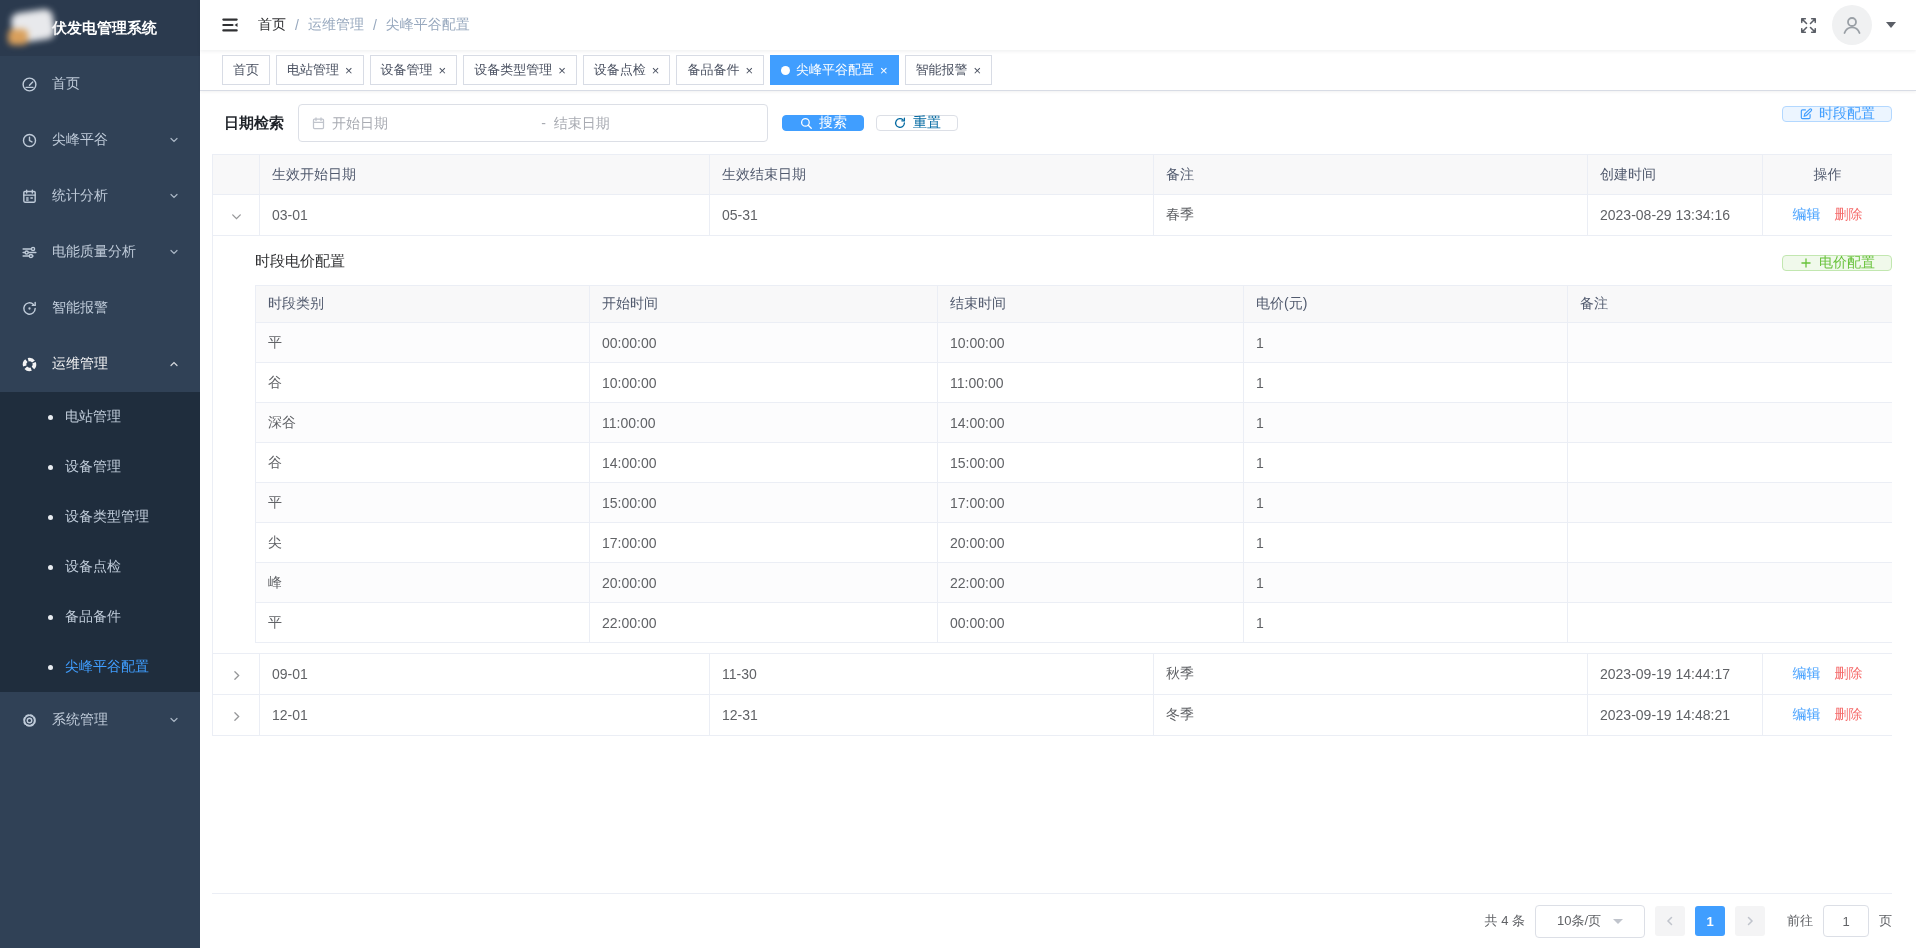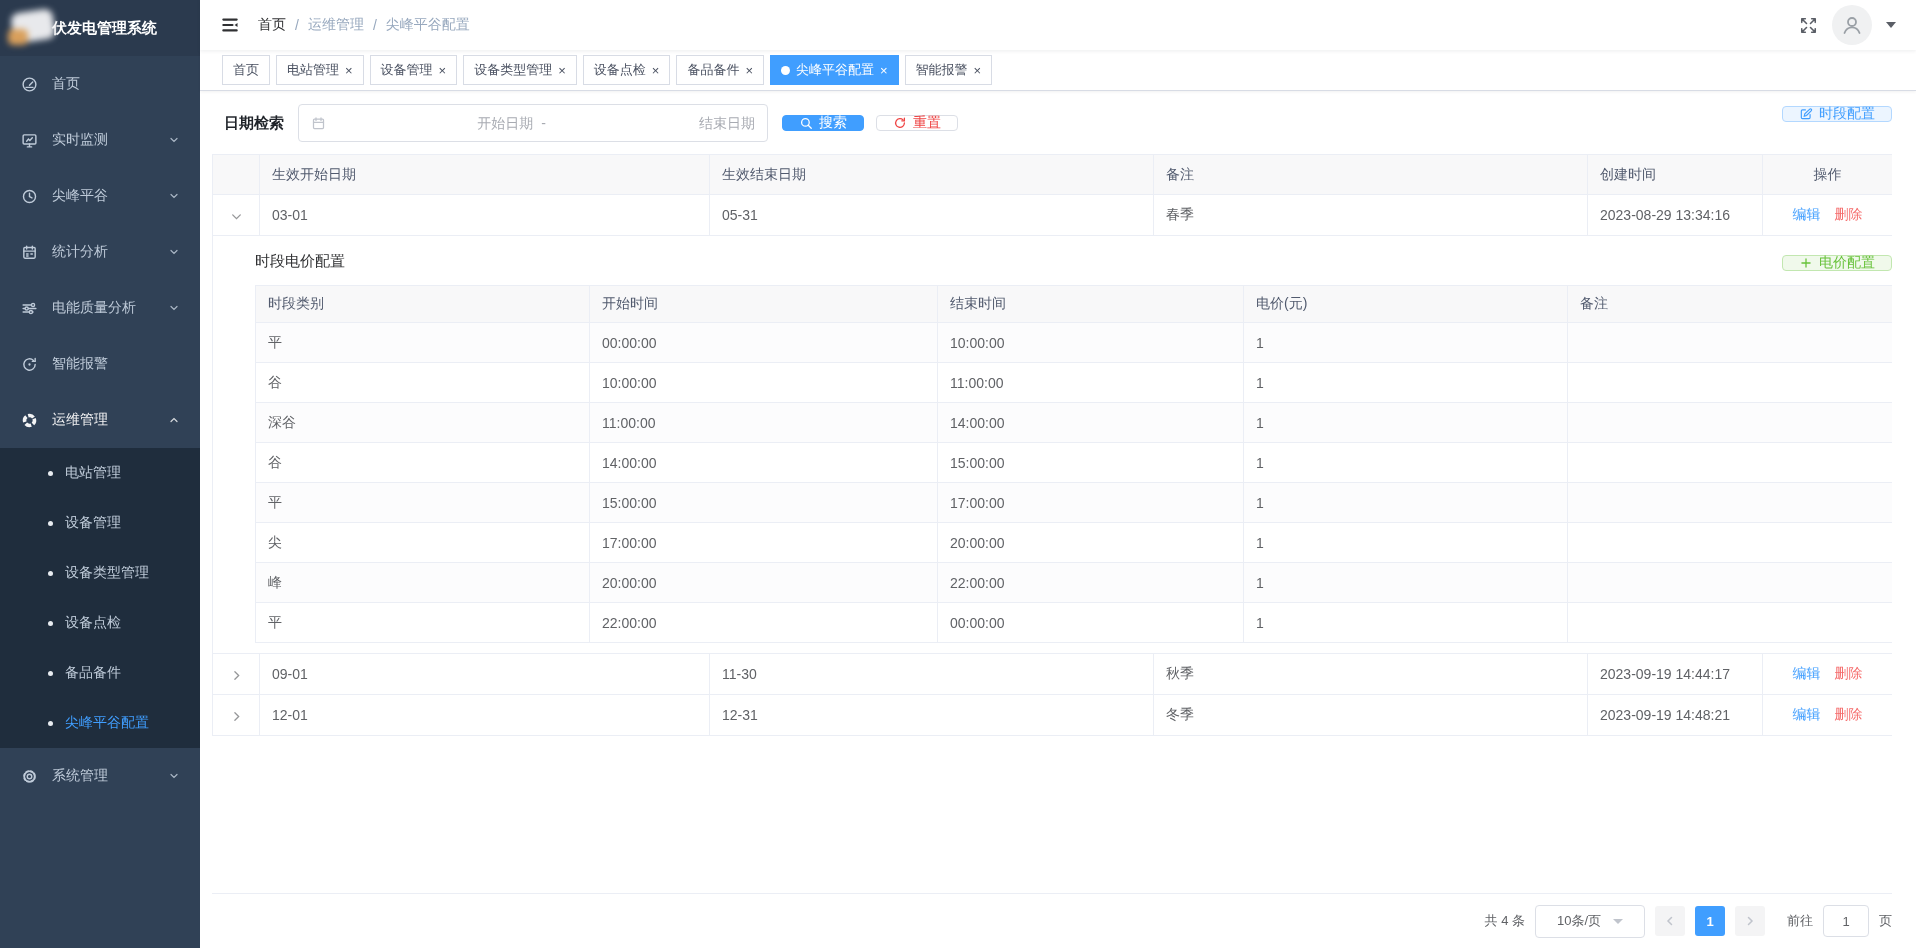--- a/index.html
+++ b/index.html
@@ -49,27 +49,27 @@
   .tag.active { background:#409EFF; border-color:#409EFF; color:#fff; }
   .tag.active .adot { width:9px; height:9px; border-radius:50%; background:#fff; }
 
   
   .content { flex:1; padding:0 24px 0 12px; display:flex; flex-direction:column; }
   .search-row { display:flex; align-items:center; margin-top:13px; height:38px; position:relative; }
   .search-label { font-size:15px; font-weight:bold; color:#1f2329; margin-left:12px; margin-right:14px; white-space:nowrap; }
   .date-range { width:470px; height:38px; border:1px solid #dcdfe6; border-radius:4px; display:flex; align-items:center; padding:0 12px; background:#fff; cursor:pointer; }
   .date-range .cal-icon { display:inline-flex; margin-right:6px; }
   .date-range .cal-icon svg { width:15px; height:15px; color:#c0c4cc; }
-  .date-range input { border:none; outline:none; flex:1; min-width:0; text-align:right; font-size:14px; color:#606266; font-family:inherit; background:transparent; }
+  .date-range input { border:none; outline:none; flex:1; min-width:0; text-align:left; font-size:14px; color:#606266; font-family:inherit; background:transparent; }
   .date-range input::placeholder { color:#a8abb2; }
   .range-sep { color:#a8abb2; padding:0 8px; }
   .btn { height:16px; display:inline-flex; align-items:center; gap:6px; padding:0 16px; border-radius:4px; font-size:14px; border:1px solid transparent; cursor:pointer; font-family:inherit; white-space:nowrap; }
   .btn svg { width:14px; height:14px; }
   .btn-primary { background:#409EFF; border-color:#409EFF; color:#fff; margin-left:14px; }
-  .btn-default { background:#fff; border-color:#dcdfe6; color:#ef4444; margin-left:12px; }
+  .btn-default { background:#fff; border-color:#dcdfe6; color:#0369a1; margin-left:12px; }
   .btn-plain-blue { position:absolute; right:0; top:2px; background:#ecf5ff; border-color:#b3d8ff; color:#409EFF; }
   .btn-plain-green { background:#f0f9eb; border-color:#c2e7b0; color:#67c23a; }
 
   .table-wrap { margin-top:12px; height:740px; border-bottom:1px solid #ebeef5; overflow:hidden; }
   table.tbl { border-collapse:collapse; table-layout:fixed; font-size:14px; color:#606266; border:1px solid #ebeef5; }
   .tbl th, .tbl td { border:1px solid #ebeef5; padding:0 12px; text-align:left; overflow:hidden; white-space:nowrap; }
   .tbl th { background:#f8f8f9; color:#515a6e; font-weight:normal; height:40px; }
   .main-tbl { width:1680px; }
   .main-tbl tbody td { height:41px; }
   .col-center { text-align:center !important; }
@@ -119,35 +119,20 @@
         <span class="mi">
             <svg viewBox="0 0 24 24" fill="none" stroke="currentColor" stroke-width="2" stroke-linecap="round">
               <circle cx="12" cy="12" r="9"></circle>
               <path d="M12 13l4.5-4.5"></path>
               <path d="M7 16h10"></path>
             </svg>
           </span>
         <span>首页</span>
       </div>
 
-      <div class="menu-item">
-        <span class="mi">
-            <svg viewBox="0 0 24 24" fill="none" stroke="currentColor" stroke-width="2" stroke-linecap="round">
-              <rect x="3" y="4" width="18" height="13" rx="1.5"></rect>
-              <path d="M8 13l2.5-3 2 2 3.5-4"></path>
-              <path d="M9 21h6M12 17v4"></path>
-            </svg>
-          </span>
-        <span>实时监测</span>
-        <span class="chev">
-            <svg viewBox="0 0 24 24" fill="none" stroke="currentColor" stroke-width="2.4" stroke-linecap="round">
-              <path d="M6 9l6 6 6-6"></path>
-            </svg>
-          </span>
-      </div>
 
       <div class="menu-item">
         <span class="mi">
             <svg viewBox="0 0 24 24" fill="none" stroke="currentColor" stroke-width="2" stroke-linecap="round">
               <circle cx="12" cy="12" r="8.5"></circle>
               <path d="M12 7.5V12l3.5 2"></path>
             </svg>
           </span>
         <span>尖峰平谷</span>
         <span class="chev">

